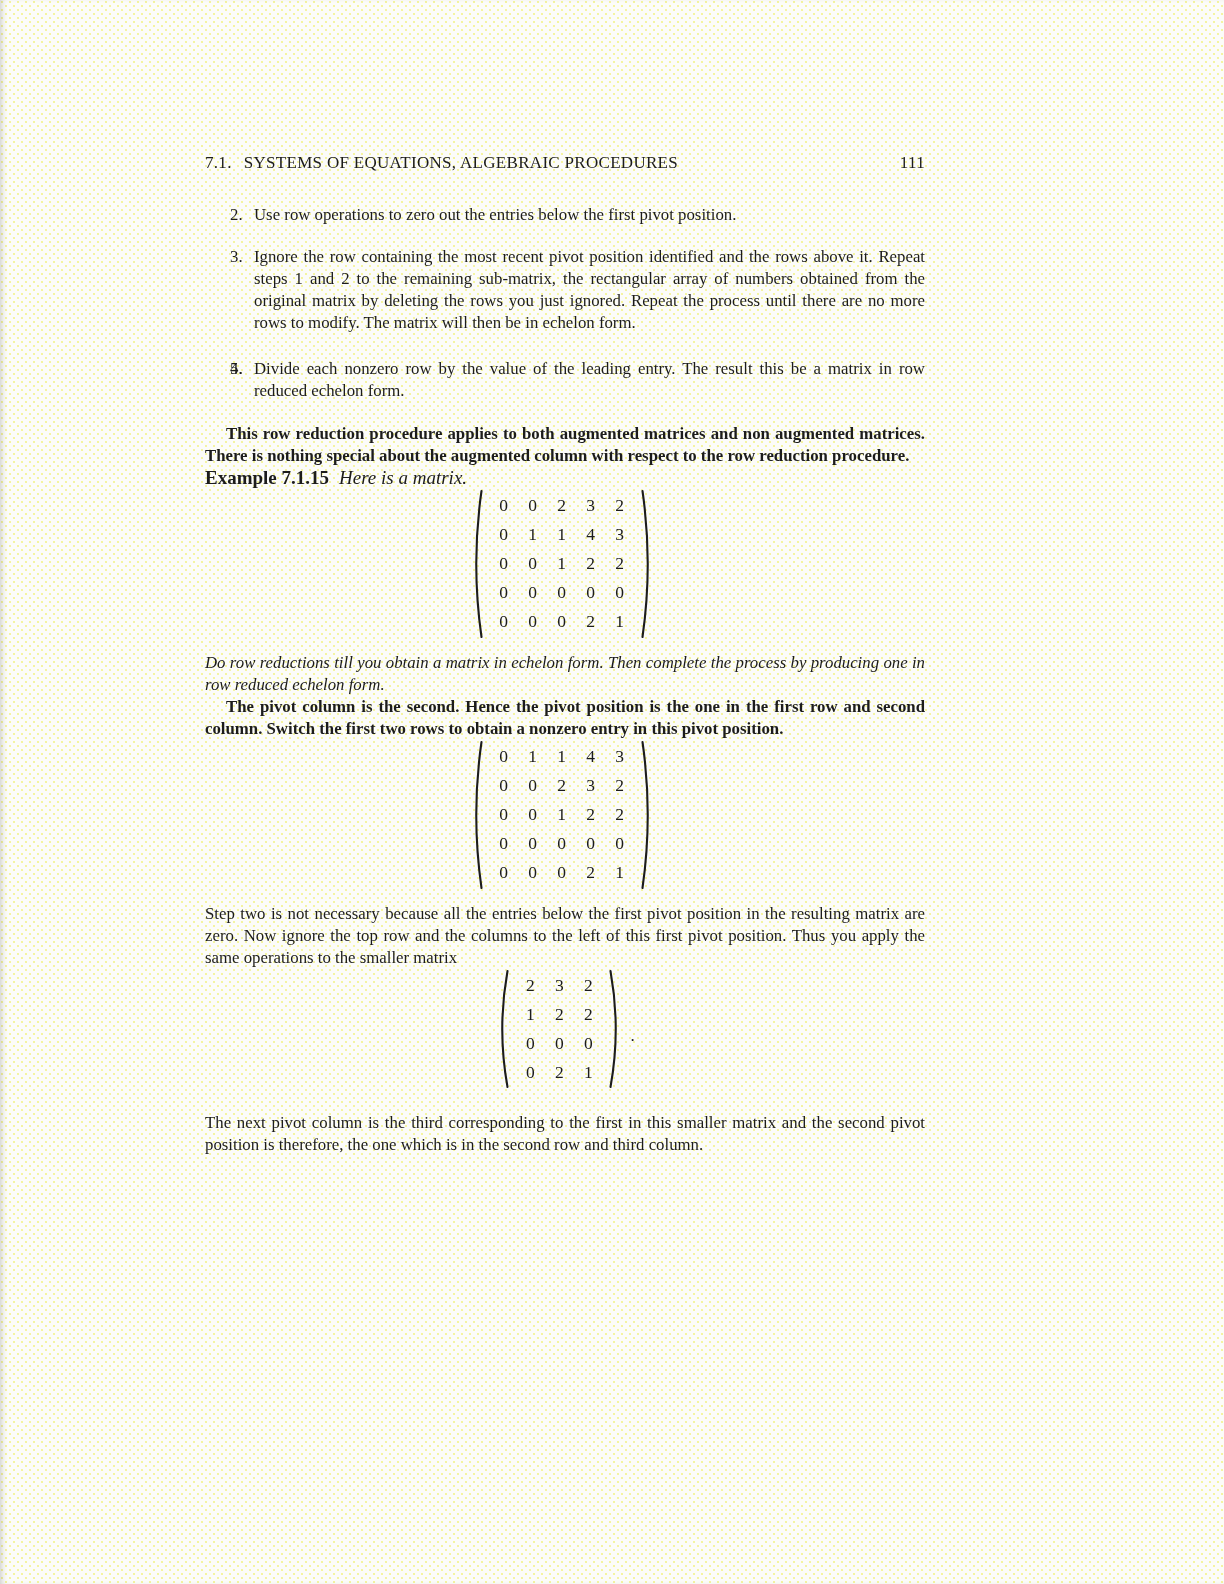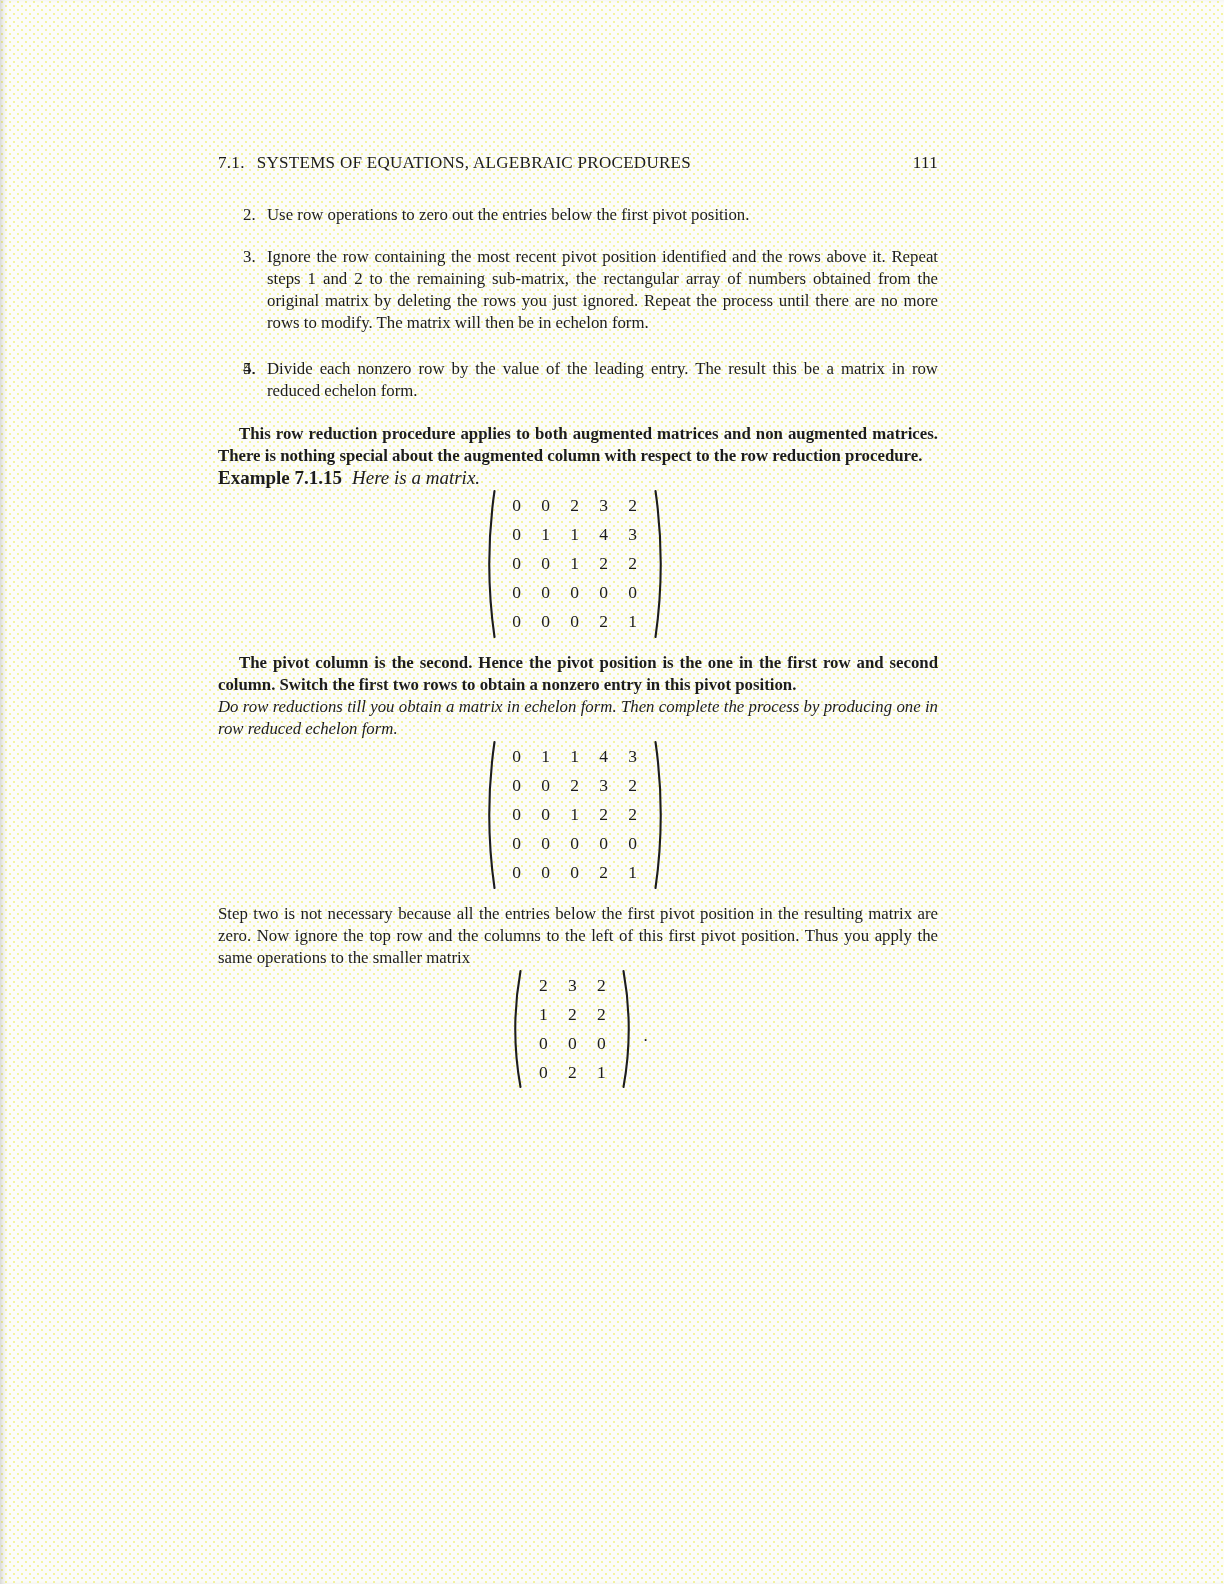--- a/index.html
+++ b/index.html
@@ -14,21 +14,21 @@
       radial-gradient(circle, rgba(243,243,138,0.8) 0.8px, rgba(243,243,138,0) 1.5px);
     background-size: 8px 8px, 8px 8px;
     background-position: 2px 2px, 6px 6px;
     color: #1c1c1c;
     font-family: "Liberation Serif", "DejaVu Serif", serif;
     box-shadow: inset 5px 0 7px -4px rgba(0,0,0,0.22);
     overflow: hidden;
   }
   .content {
     position: absolute;
-    left: 218px;
+    left: 205px;
     top: 152px;
     width: 720px;
   }
   .pagehead {
     display: flex;
     justify-content: space-between;
     align-items: baseline;
     font-size: 17px;
     line-height: 22px;
     letter-spacing: 0.3px;
@@ -161,23 +161,23 @@
           </div>
         <span class="paren">
           <svg viewBox="0 0 15 150" preserveAspectRatio="none">
               <path d="M2.5 2 Q13 75 2.5 148" vector-effect="non-scaling-stroke"></path>
             </svg>
         </span>
         <span class="m-trailing"></span>
       </div>
     </div>
 
+    <p class="para italic mb22">Do row reductions till you obtain a matrix in echelon form. Then complete the process by producing one in row reduced echelon form.</p>
+
     <p class="para indent mb22">The pivot column is the second. Hence the pivot position is the one in the first row and second column. Switch the first two rows to obtain a nonzero entry in this pivot position.</p>
-
-    <p class="para italic mb22">Do row reductions till you obtain a matrix in echelon form. Then complete the process by producing one in row reduced echelon form.</p>
 
     <div class="matrix-center mb13">
       <div class="matrix">
         <span class="paren">
           <svg viewBox="0 0 15 150" preserveAspectRatio="none">
               <path d="M12.5 2 Q2 75 12.5 148" vector-effect="non-scaling-stroke"></path>
             </svg>
         </span>
         <div class="mcells" style="grid-template-columns: repeat(5, 14px);">
             <span>0</span>
@@ -240,15 +240,16 @@
           </div>
         <span class="paren">
           <svg viewBox="0 0 15 120" preserveAspectRatio="none">
               <path d="M2.5 2 Q13 60 2.5 118" vector-effect="non-scaling-stroke"></path>
             </svg>
         </span>
         <span class="m-trailing">.</span>
       </div>
     </div>
 
+    <p class="para">The next pivot column is the third corresponding to the first in this smaller matrix and the second pivot position is therefore, the one which is in the second row and third column.</p>
 
   </div>
 </div>
 
 </body></html>

